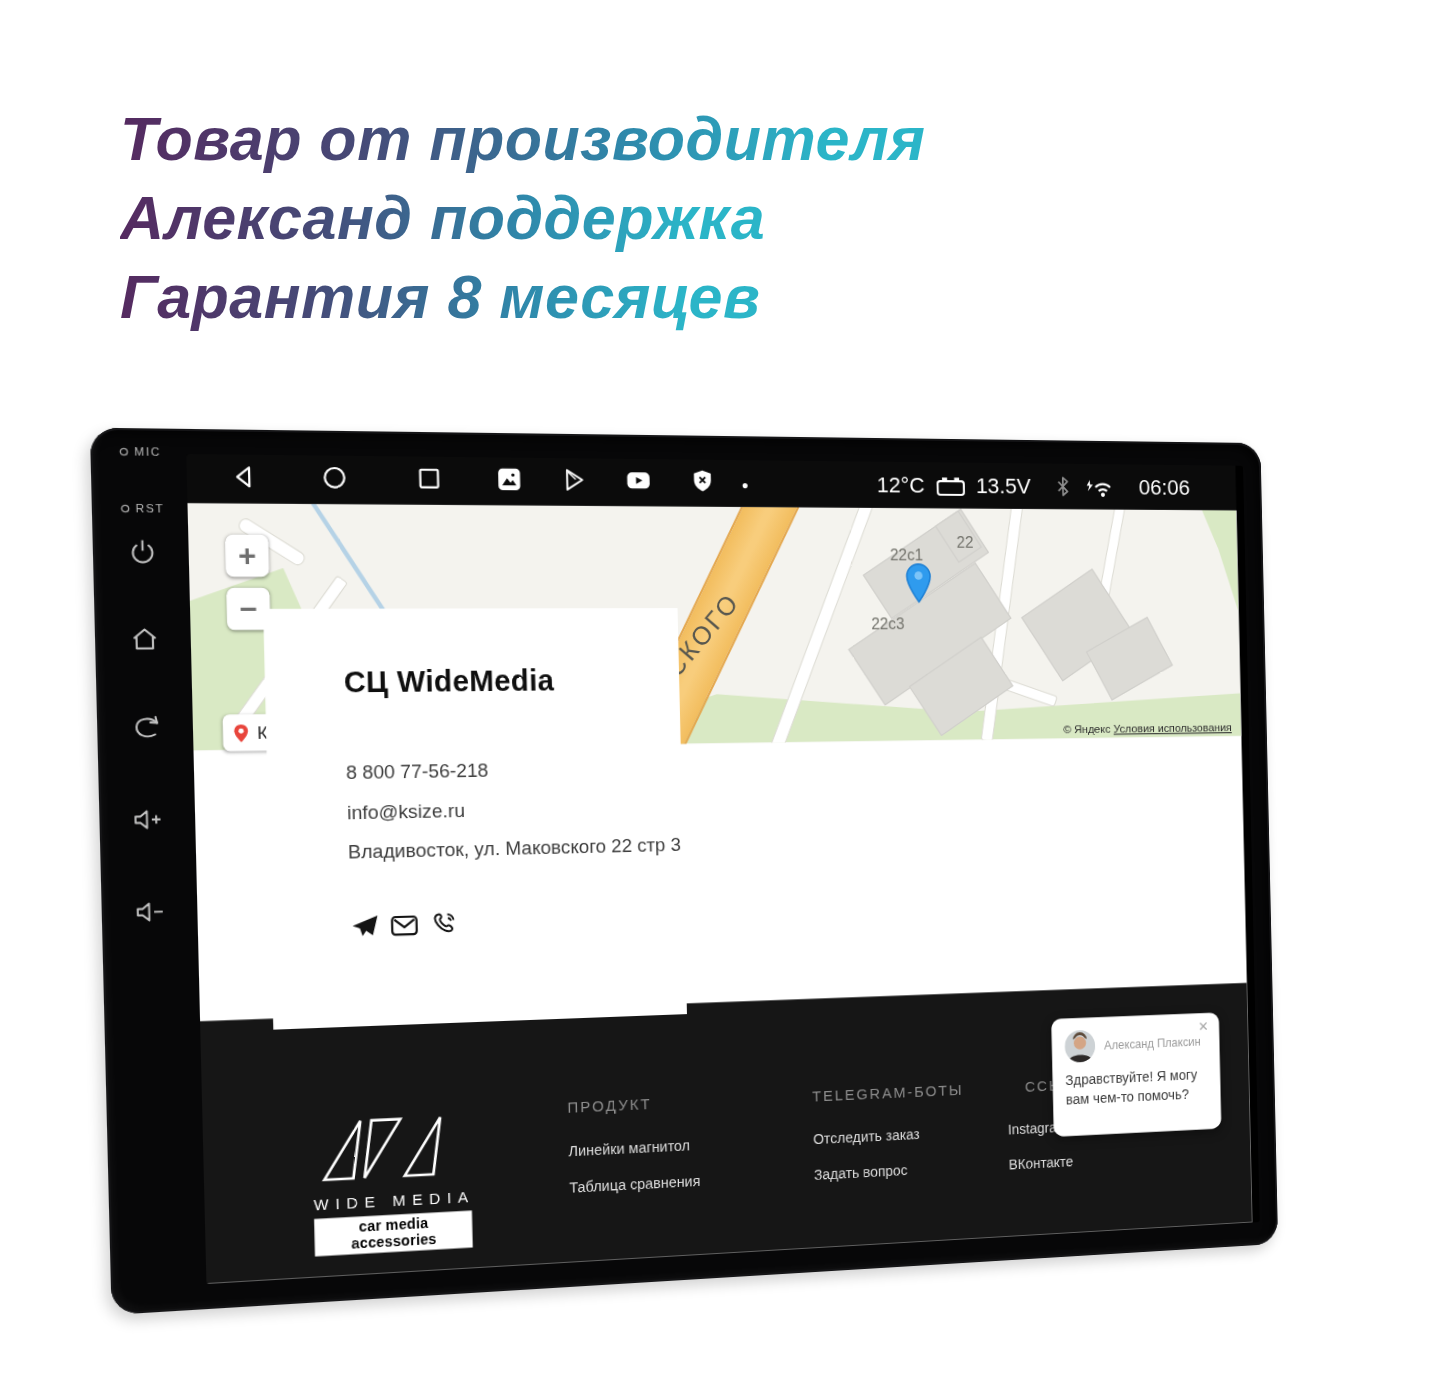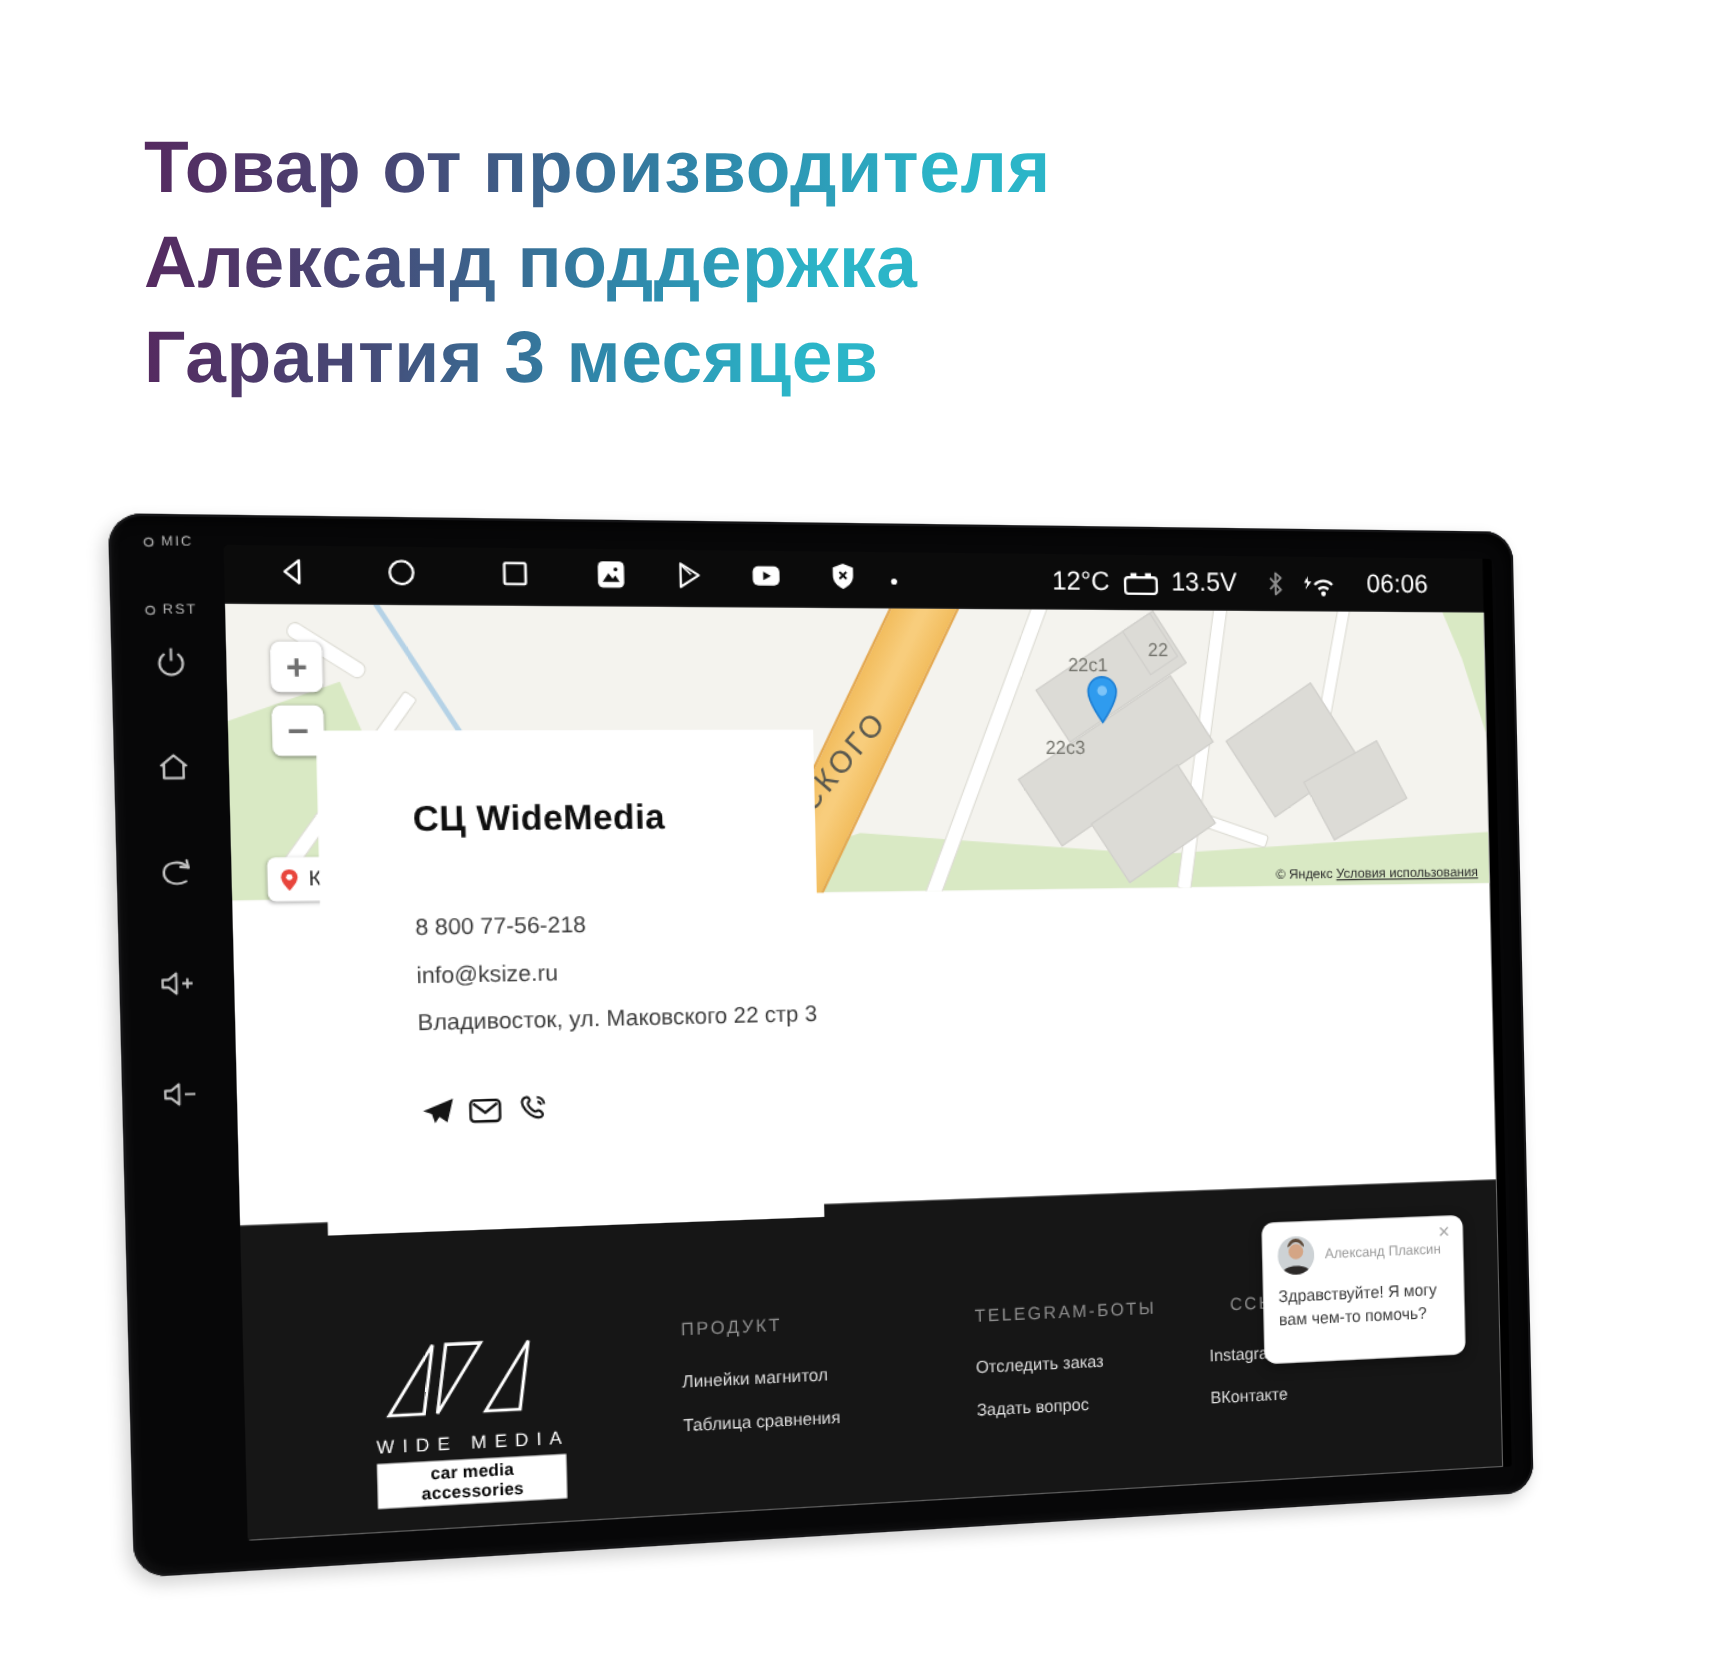--- a/index.html
+++ b/index.html
@@ -1,20 +1,20 @@
 <!DOCTYPE html>
 <html><head>
 <meta charset="utf-8">
 <style>
   html,body{margin:0;padding:0;}
   body{width:1438px;height:1400px;position:relative;background:#ffffff;overflow:hidden;
        font-family:"Liberation Sans",sans-serif;}
 
   
-  .hero{position:absolute;left:120px;top:100px;font-weight:bold;font-size:61px;line-height:79px;letter-spacing:.5px;}
+  .hero{position:absolute;left:120px;top:100px;font-weight:bold;font-size:61px;line-height:79px;letter-spacing:.5px;font-style:italic;}
   .hero-line{width:max-content;background:linear-gradient(90deg,#552a60 0%,#464a77 30%,#2f87aa 62%,#2bb5c8 88%);
              -webkit-background-clip:text;background-clip:text;color:transparent;}
 
   
   .device{position:absolute;left:124px;top:436px;width:1182px;height:842px;background:#070708;
           border-radius:26px;transform:perspective(1900px) rotateY(9.5deg) rotateZ(-1.35deg);
           box-shadow:inset 0 0 0 2px #151517, inset 4px -4px 8px rgba(255,255,255,.05),
                      inset -6px 6px 10px rgba(0,0,0,.6), -4px 6px 14px rgba(0,0,0,.18);}
   .bezel-left{position:absolute;left:0;top:0;width:88px;height:100%;}
   .bz{position:absolute;color:#c3c3c3;display:flex;align-items:center;gap:5px;}
@@ -88,21 +88,21 @@
   .chat-msg{margin-top:9px;color:#3a3a3a;font-size:13.5px;line-height:1.32;}
 </style>
 </head>
 <body>
 
 <div>
 
   <div class="hero">
     <div class="hero-line">Товар от производителя</div>
     <div class="hero-line">Александ поддержка</div>
-    <div class="hero-line">Гарантия 3 месяцев</div>
+    <div class="hero-line">Гарантия 8 месяцев</div>
   </div>
 
   <div class="device">
 
     <div class="bezel-left">
       <div class="bz" style="left:26px;top:16px;">
         <svg width="9" height="9">
             <circle cx="4.5" cy="4.5" r="3.2" fill="none" stroke="#9a9a9a" stroke-width="1.3"></circle>
           </svg>
         <span class="bz-label">MIC</span>

